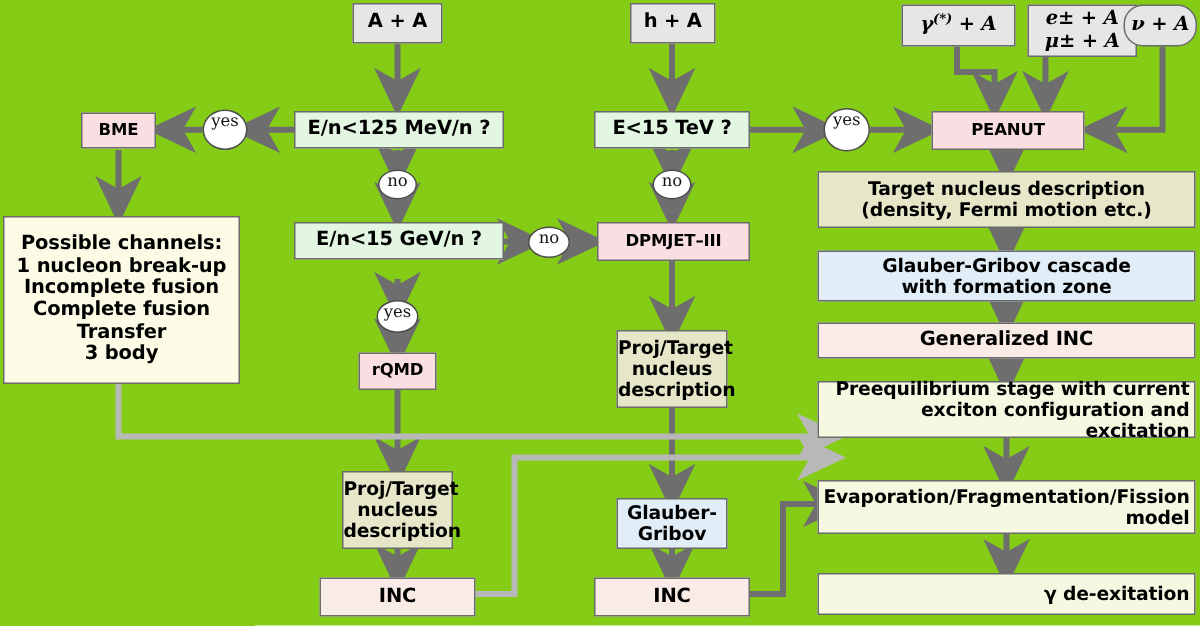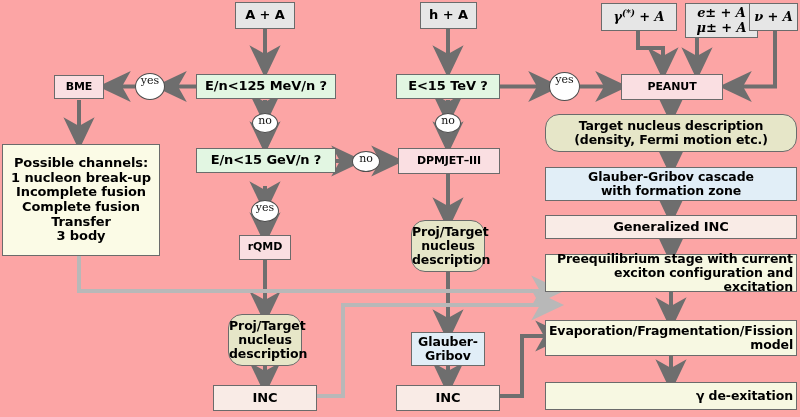--- a/index.html
+++ b/index.html
@@ -4,21 +4,21 @@
 <style>
   html, body {
     margin: 0;
     padding: 0;
     background: #ffffff;
   }
   #canvas {
     position: relative;
     width: 800px;
     height: 417px;
-    background: #fca5a5;
+    background: #84cc16;
     font-family: "DejaVu Sans", sans-serif;
     overflow: hidden;
   }
   svg.wires {
     position: absolute;
     left: 0; top: 0;
     width: 800px; height: 417px;
     pointer-events: none;
   }
   .node {
@@ -32,21 +32,21 @@
     font-weight: bold;
     color: #000000;
     line-height: 1.12;
     letter-spacing: -0.1px;
     z-index: 3;
   }
   .node .lines { width: 100%; padding: 0 3px; }
   .n-input   { background: #e6e6e6; font-size: 13px; }
   .n-decide  { background: #e2f6e2; font-size: 13px; }
   .n-model   { background: #fadfe2; font-size: 11px; }
-  .n-olive   { background: #e6e6c8; font-size: 12.5px; border-radius: 14px; }
+  .n-olive   { background: #e6e6c8; font-size: 12.5px; }
   .n-blue    { background: #e1eef7; font-size: 12.5px; }
   .n-pinkpale{ background: #f9ebe6; font-size: 13px; }
   .n-cream   { background: #f7f8e2; font-size: 12.5px; text-align: right; }
   .n-ivory   { background: #fbfbe6; font-size: 13px; }
   .badge {
     position: absolute;
     box-sizing: border-box;
     background: #ffffff;
     border: 1.4px solid #4d4d4d;
     border-radius: 50%;
@@ -147,21 +147,21 @@
     <span class="lines ital">γ<sup class="sm">(*)</sup> + A</span>
   </div>
 
   <div class="node n-input" style="left:685px; top:3px; width:73px; height:35px;">
     <span class="lines">
       <div class="ital">e± + A</div>
       <div class="ital">μ± + A</div>
     </span>
   </div>
 
-  <div class="node n-input" style="left:749px; top:3px; width:49px; height:28px;">
+  <div class="node n-input" style="left:749px; top:3px; width:49px; height:28px;border-radius:13px;">
     <span class="lines ital">ν + A</span>
   </div>
 
   <div class="node n-decide" style="left:196px; top:74px; width:140px; height:25px;">
     <span class="lines">E/n&lt;125 MeV/n ?</span>
   </div>
 
   <div class="node n-decide" style="left:196px; top:148px; width:140px; height:25px;">
     <span class="lines">E/n&lt;15 GeV/n ?</span>
   </div>

